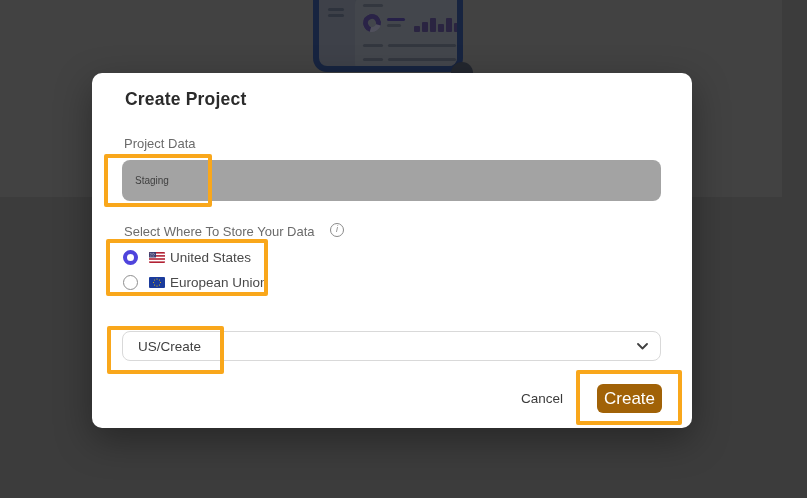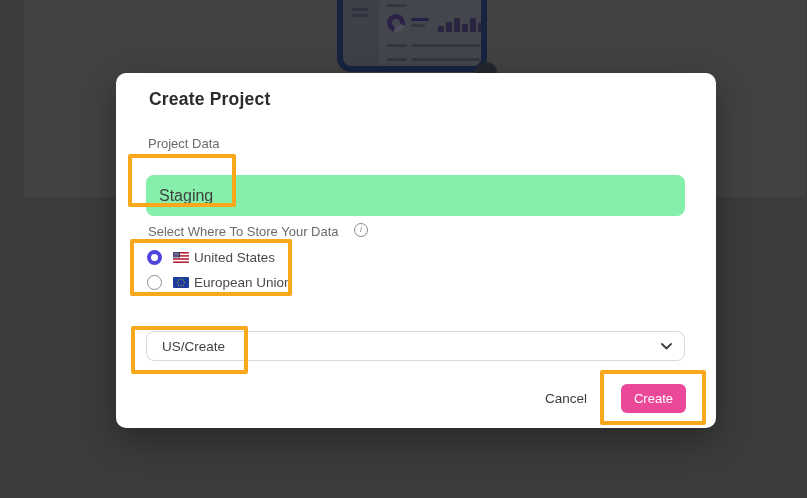--- a/index.html
+++ b/index.html
@@ -1,17 +1,17 @@
 <!DOCTYPE html>
 <html><head>
 <meta charset="utf-8">
 <style>
   html,body{margin:0;padding:0;background:#3C3C3C;}
   *{box-sizing:border-box;font-family:"Liberation Sans",sans-serif;}
-  .stage{position:relative;width:782px;height:498px;overflow:hidden;background:#3C3C3C;margin-left:24px;}
+  .stage{position:relative;width:782px;height:498px;overflow:hidden;background:#3C3C3C;}
 
   
   .bg-top{position:absolute;left:0;top:0;width:807px;height:197px;background:#424242;}
   .bg-bottom{position:absolute;left:0;top:197px;width:807px;height:301px;background:#3C3C3C;}
 
   
   .illus{position:absolute;left:313px;top:-24px;width:150px;height:96px;
          background:#3E4149;border:6px solid #172440;border-radius:14px;overflow:hidden;}
   .illus .side-line{position:absolute;left:9px;height:3px;width:16px;background:#2E333D;border-radius:2px;}
   .illus .card{position:absolute;left:36px;top:16px;width:108px;height:72px;background:#43464C;border-radius:6px;}
@@ -20,37 +20,37 @@
                 border:5px solid #2A2347;border-bottom-color:#50505C;transform:rotate(-30deg);}
   .illus .bars{position:absolute;left:59px;top:8px;width:46px;height:26px;display:flex;align-items:flex-end;gap:2px;}
   .illus .bars i{display:block;width:6px;background:#2A2441;border-radius:1px;}
   .ball{position:absolute;left:451px;top:62px;width:22px;height:22px;border-radius:50%;background:#23272F;}
 
   
   .modal{position:absolute;left:92px;top:73px;width:600px;height:355px;background:#ffffff;
          border-radius:10px;box-shadow:0 12px 36px rgba(0,0,0,.35);}
   .modal-title{position:absolute;left:33px;top:16px;font-size:17.5px;font-weight:700;color:#2B2B2B;letter-spacing:.2px;}
   .field-label{position:absolute;left:32px;font-size:13px;color:#6B6B6B;}
-  .text-input{position:absolute;left:30px;top:102px;width:539px;height:41px;background:#86efac;
-              border:none;border-radius:8px;padding:0 13px;font-size:16px;color:#3F3F3F;outline:none;}
+  .text-input{position:absolute;left:30px;top:87px;width:539px;height:41px;background:#a3a3a3;
+              border:none;border-radius:8px;padding:0 13px;font-size:10px;color:#3F3F3F;outline:none;}
   .info-icon{position:absolute;left:238px;top:150px;width:14px;height:14px;border:1.3px solid #8A8A8A;
              border-radius:50%;color:#8A8A8A;font-size:9px;line-height:11px;text-align:center;font-style:italic;}
   .radio-row{position:absolute;left:31px;display:flex;align-items:center;height:15px;cursor:pointer;}
   .radio{width:15px;height:15px;border-radius:50%;background:#fff;}
   .radio.on{border:4.5px solid #4F44DC;}
   .radio.off{border:1.5px solid #8F8F8F;}
   .flag{margin-left:11px;display:block;border-radius:1px;}
   .radio-label{margin-left:5px;font-size:13.5px;color:#4A4A4A;}
   .select-box{position:absolute;left:30px;top:258px;width:539px;height:30px;border:1px solid #D9D9D9;
               border-radius:8px;background:#fff;display:flex;align-items:center;padding:0 12px 0 15px;cursor:pointer;}
   .select-value{font-size:13.5px;color:#3F3F3F;flex:1;}
   .chevron{width:11px;height:7px;display:block;}
   .actions{position:absolute;right:30px;top:311px;height:29px;display:flex;align-items:center;gap:30px;}
   .btn-cancel{background:none;border:none;font-size:13.5px;color:#3B3B3B;cursor:pointer;padding:0 4px;}
-  .btn-create{background:#ec4899;border:none;color:#fff;font-size:13px;border-radius:6px;
+  .btn-create{background:#a16207;border:none;color:#fff;font-size:17px;border-radius:6px;
               width:65px;height:29px;cursor:pointer;}
 
   
   .anno{position:absolute;border:4px solid #F9A71B;border-radius:2px;pointer-events:none;}
   .anno.a1{left:104px;top:154px;width:108px;height:53px;}
   .anno.a2{left:106px;top:239px;width:162px;height:57px;}
   .anno.a3{left:107px;top:326px;width:117px;height:48px;}
   .anno.a4{left:576px;top:370px;width:106px;height:55px;}
 </style>
 </head>

